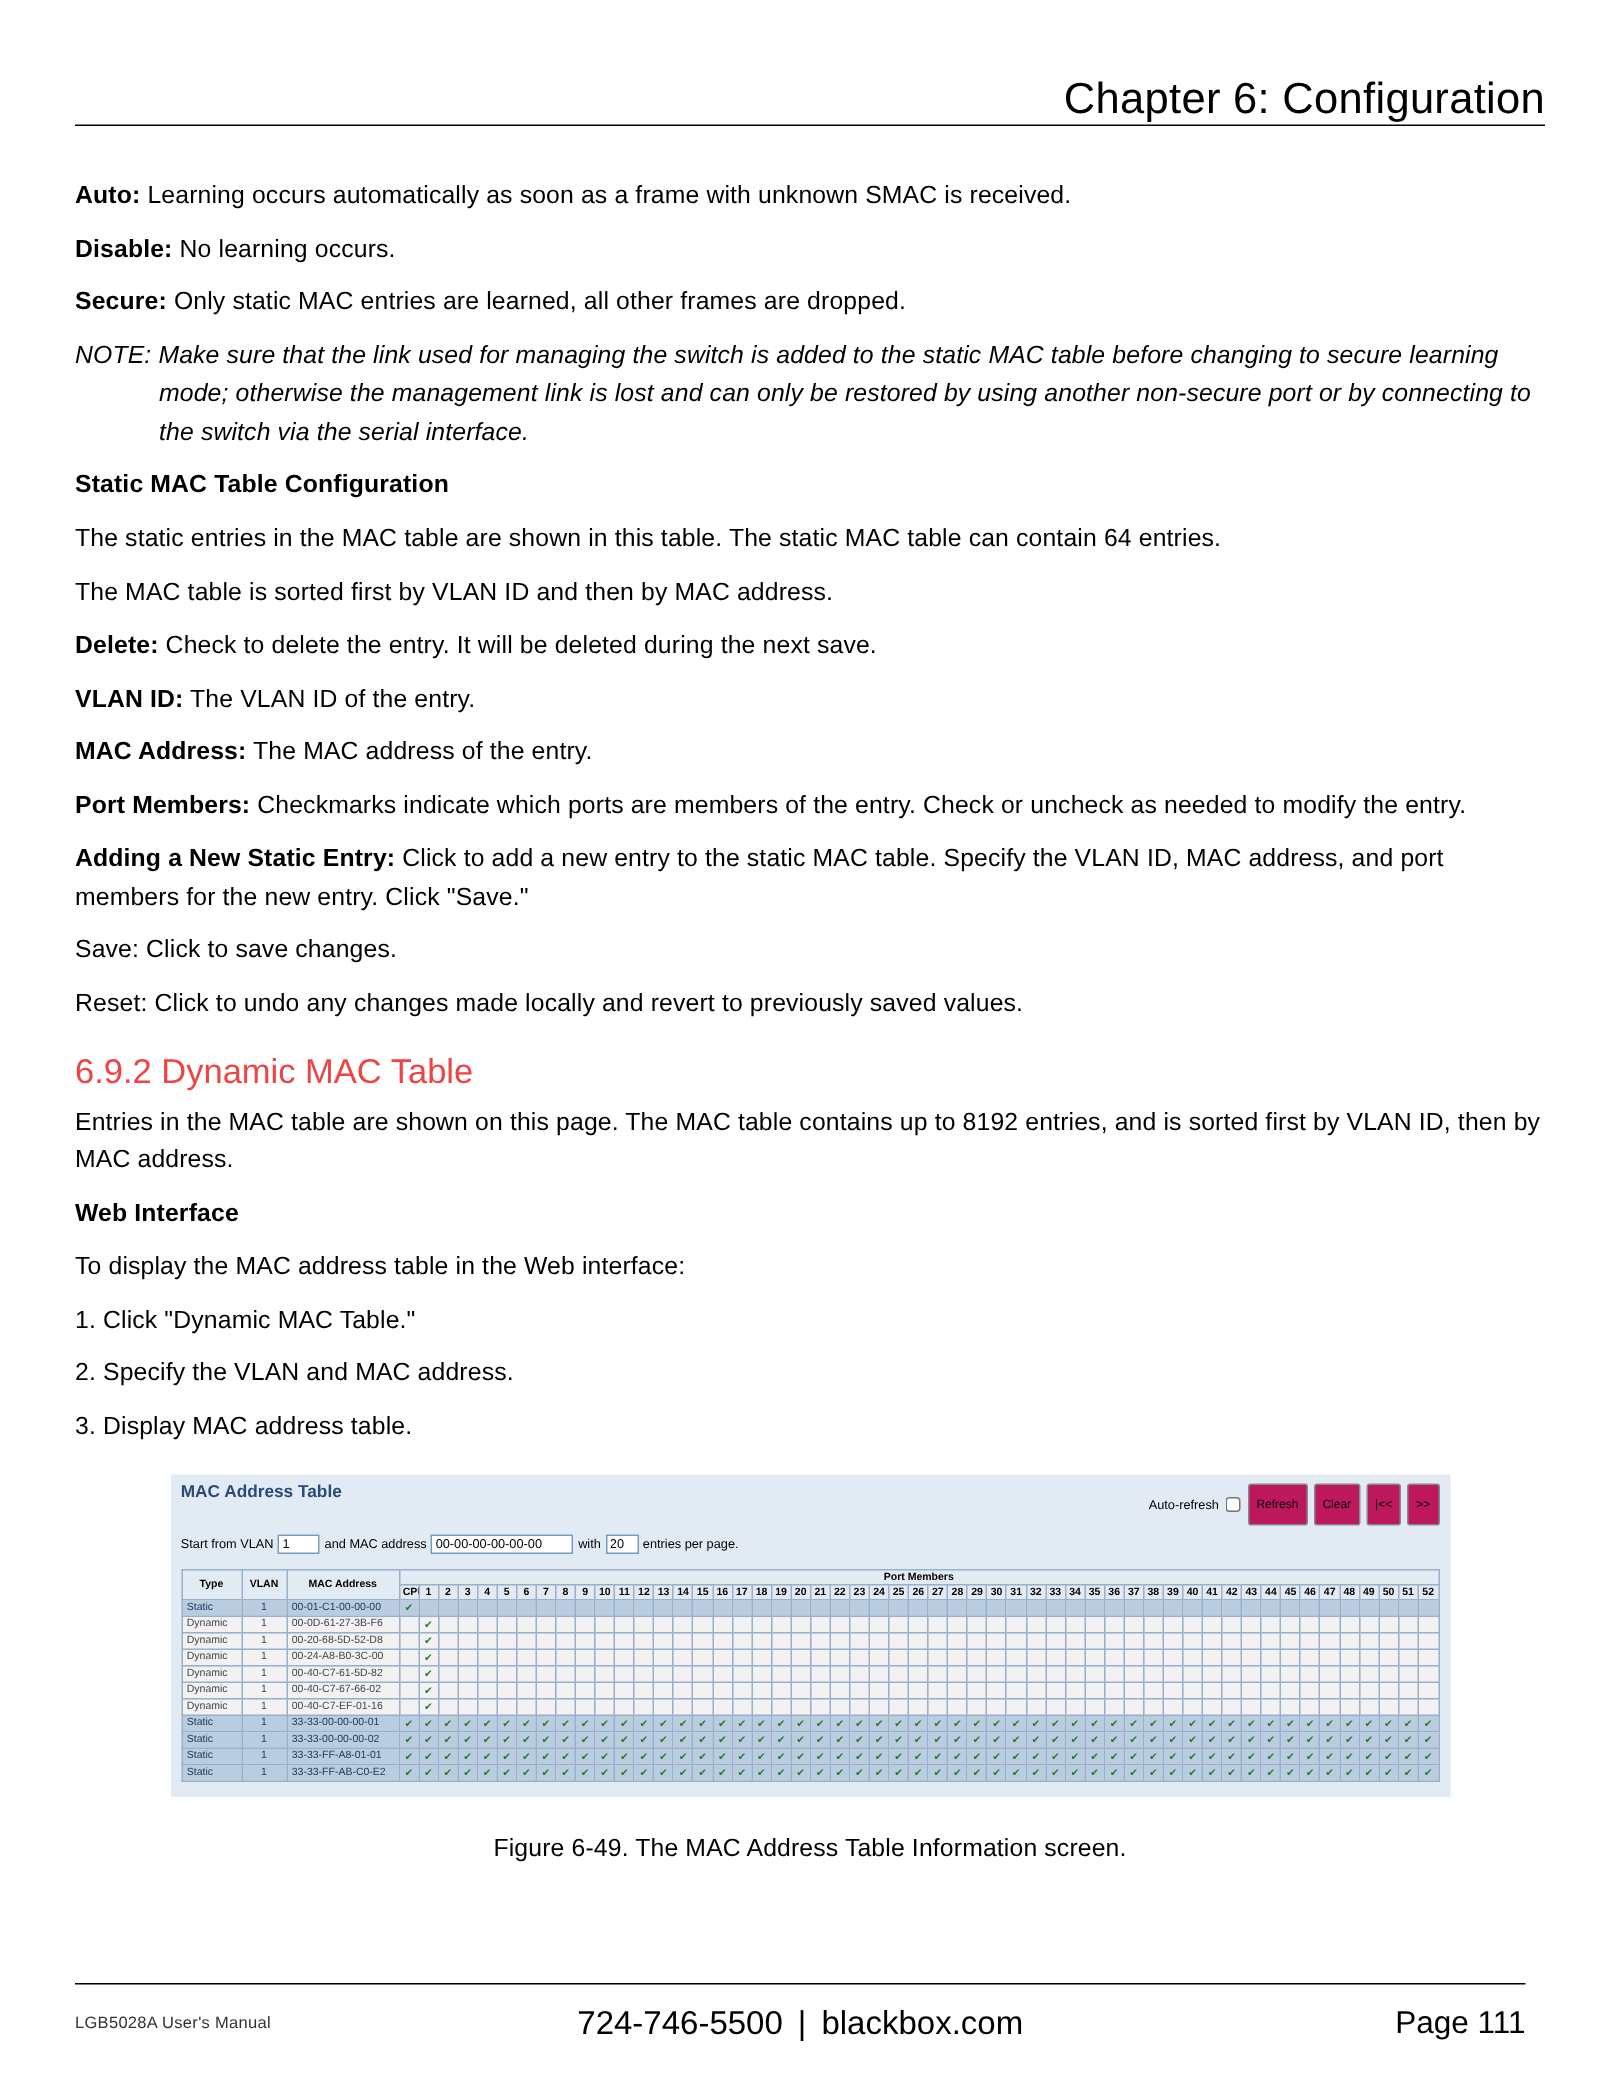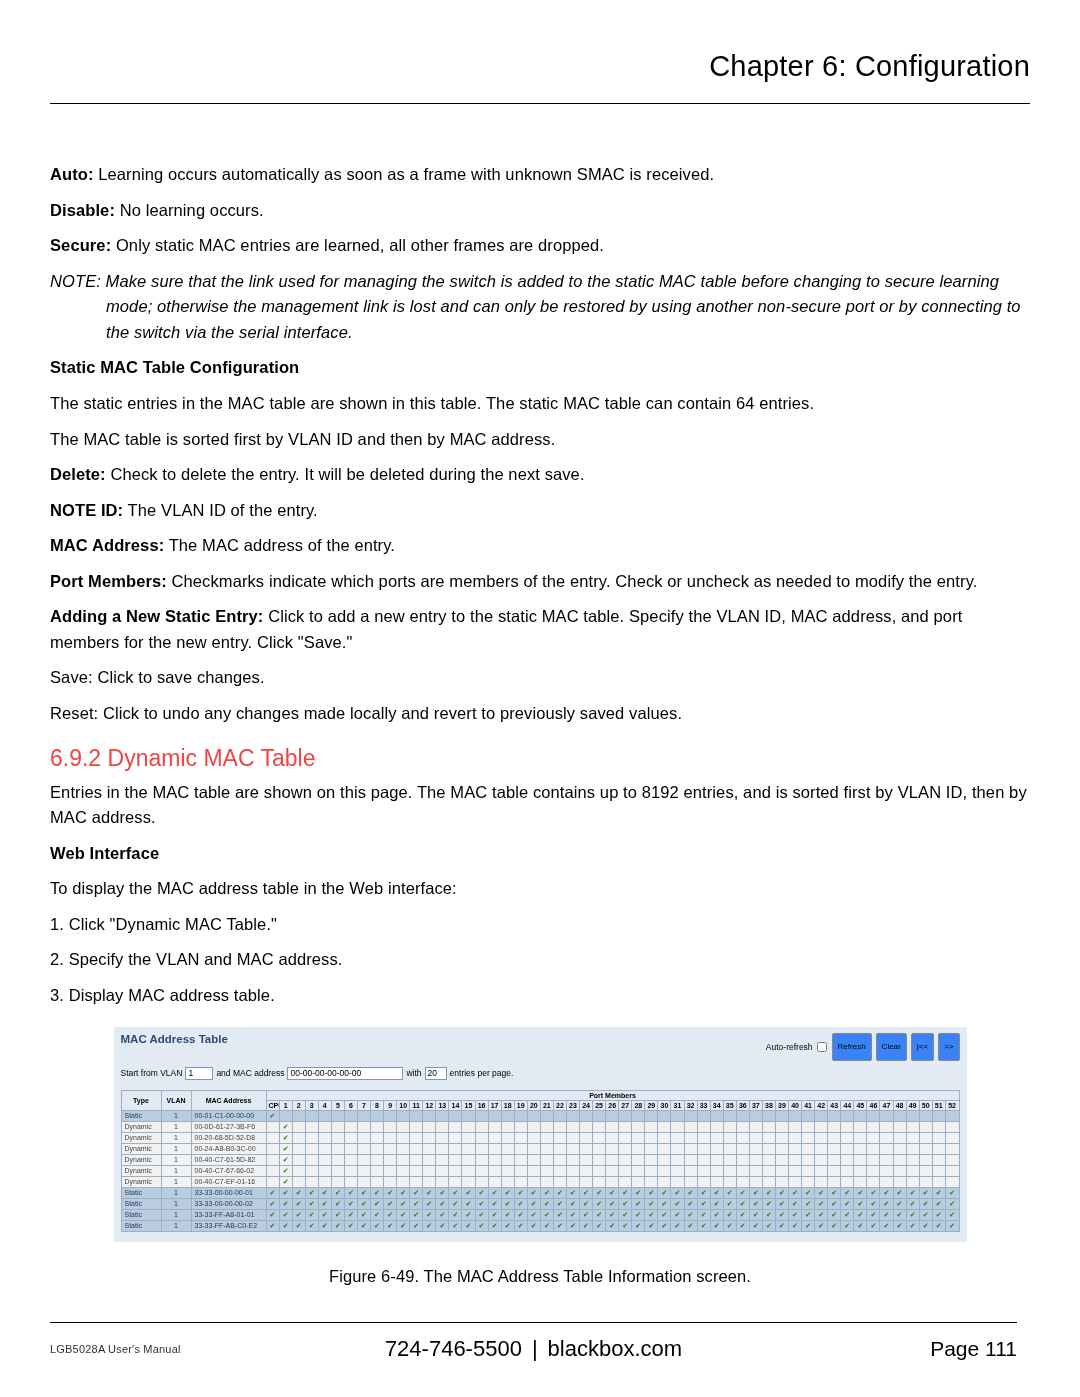--- a/index.html
+++ b/index.html
@@ -7,22 +7,22 @@
     font-family: "Helvetica Neue", Helvetica, Arial, sans-serif;
     background: #fff;
     color: #000;
     width: 1080px;
     height: 1397px;
     position: relative;
     padding: 50px 50px 0 50px;
   }
   .header-region {
     border-bottom: 1.5px solid #000;
-    padding-bottom: 20px;
-    margin-bottom: 58px;
+    padding-bottom: 0;
+    margin-bottom: 34px;
   }
   .chapter-title {
     text-align: right;
     font-size: 29px;
     font-weight: 400;
     letter-spacing: 0.2px;
   }
   .content p {
     font-size: 16.5px;
     line-height: 1.55;
@@ -51,35 +51,35 @@
     margin-bottom: 6px;
   }
   .panel-title { color: #2a4a7a; font-weight: 700; font-size: 11.5px; }
   .panel-controls { display: flex; align-items: center; gap: 4px; }
   .panel-controls .lbl { font-size: 8.5px; }
   .panel-controls input[type="checkbox"] { width: 10px; height: 10px; margin-right: 1px; }
   .panel-controls button {
     font-size: 8px;
     padding: 0 5px;
     height: 28px;
-    background: #3b82f6;
+    background: #be185d;
     border: 1px solid #888;
     border-radius: 2px;
     cursor: pointer;
   }
   .filter-row { font-size: 8.5px; margin-bottom: 10px; display: flex; align-items: center; gap: 3px; }
   .filter-row input[type="text"] {
     border: 1px solid #7a9ab8;
     font-size: 8.5px;
     padding: 0 2px;
     height: 13px;
     background: #fff;
   }
   .vlan-input { width: 28px; }
-  .mac-input { width: 116px; }
+  .mac-input { width: 95px; }
   .count-input { width: 22px; }
   table.mac-table { border-collapse: collapse; width: 100%; table-layout: fixed; }
   table.mac-table th, table.mac-table td {
     border: 1px solid #9ab0c8;
     font-size: 7px;
     text-align: center;
     padding: 1px 2px;
     overflow: hidden;
   }
   table.mac-table th { background: #e2eaf3; font-weight: 700; }
@@ -129,21 +129,21 @@
   <p class="note">
     <span class="note-label">NOTE:</span><span> Make sure that the link used for managing the switch is added to the static MAC table before changing to secure learning</span>
     <span class="note-indent">mode; otherwise the management link is lost and can only be restored by using another non-secure port or by connecting to the switch via the serial interface.</span>
   </p>
 
   <p class="subhead">Static MAC Table Configuration</p>
   <p>The static entries in the MAC table are shown in this table. The static MAC table can contain 64 entries.</p>
   <p>The MAC table is sorted first by VLAN ID and then by MAC address.</p>
 
   <p class="def"><span class="label">Delete:</span><span> Check to delete the entry. It will be deleted during the next save.</span></p>
-  <p class="def"><span class="label">NOTE ID:</span><span> The VLAN ID of the entry.</span></p>
+  <p class="def"><span class="label">VLAN ID:</span><span> The VLAN ID of the entry.</span></p>
   <p class="def"><span class="label">MAC Address:</span><span> The MAC address of the entry.</span></p>
   <p class="def"><span class="label">Port Members:</span><span> Checkmarks indicate which ports are members of the entry. Check or uncheck as needed to modify the entry.</span></p>
   <p class="def"><span class="label">Adding a New Static Entry:</span><span> Click to add a new entry to the static MAC table. Specify the VLAN ID, MAC address, and port members for the new entry. Click "Save."</span></p>
 
   <p>Save: Click to save changes.</p>
   <p>Reset: Click to undo any changes made locally and revert to previously saved values.</p>
 
   <div class="section-title">6.9.2 Dynamic MAC Table</div>
   <p>Entries in the MAC table are shown on this page. The MAC table contains up to 8192 entries, and is sorted first by VLAN ID, then by MAC address.</p>
 

